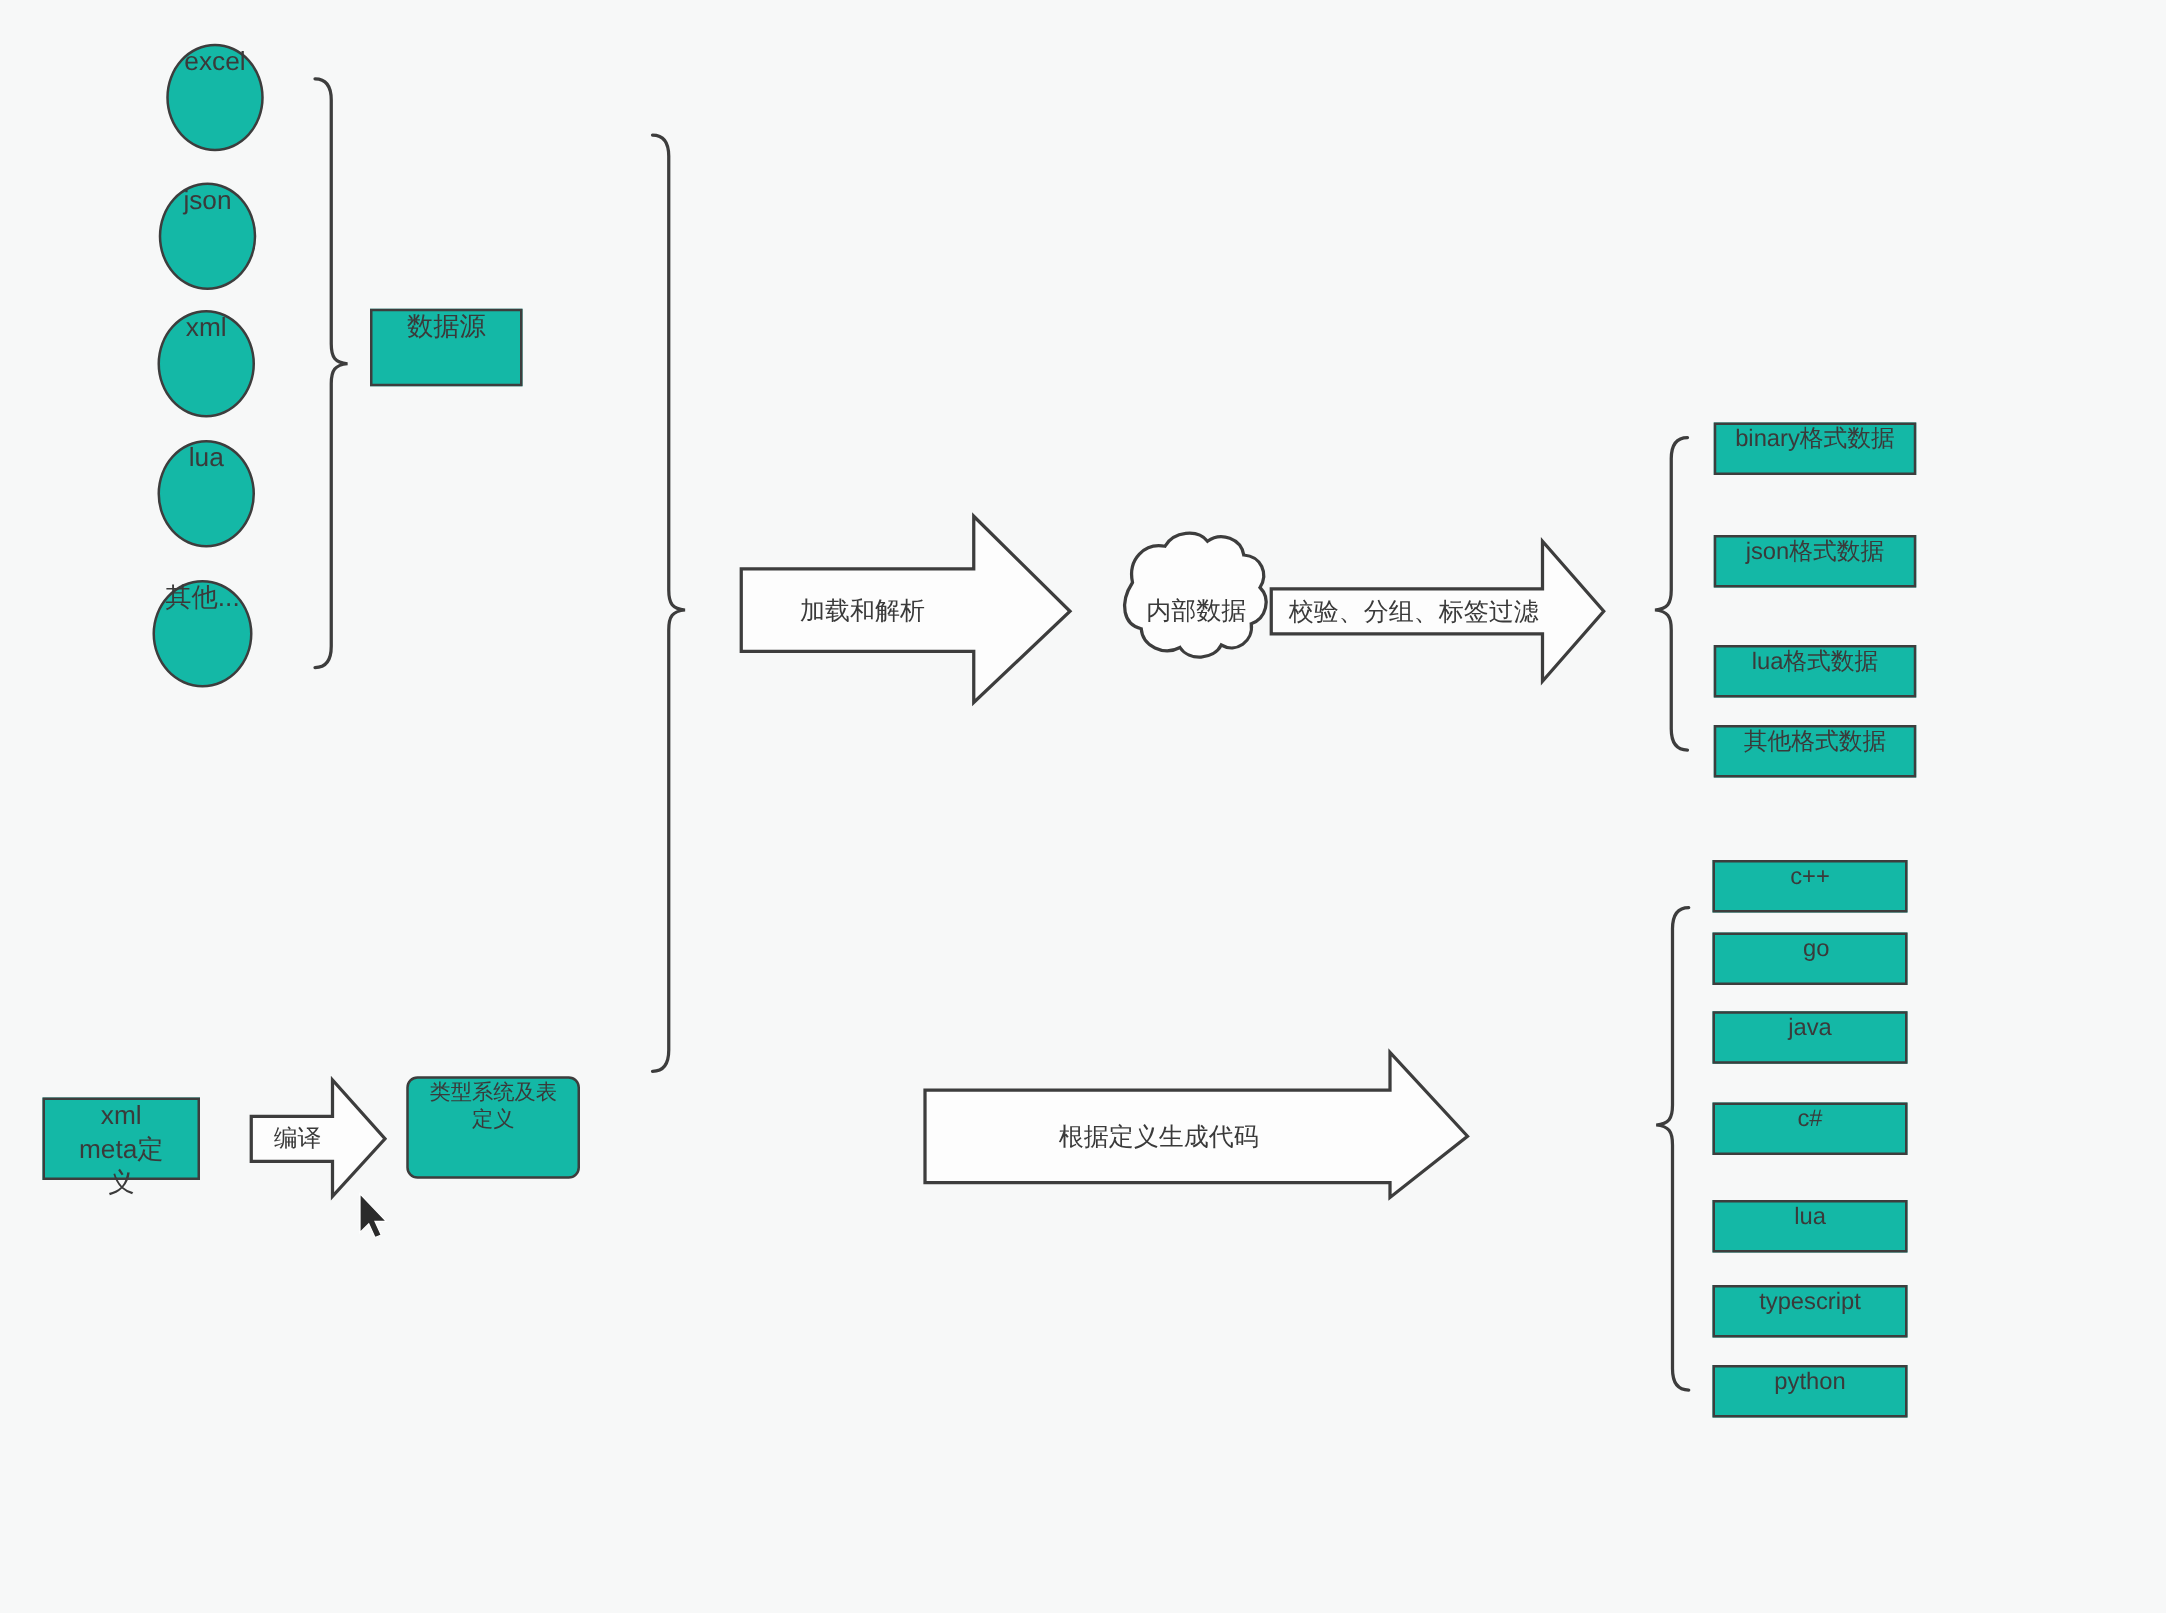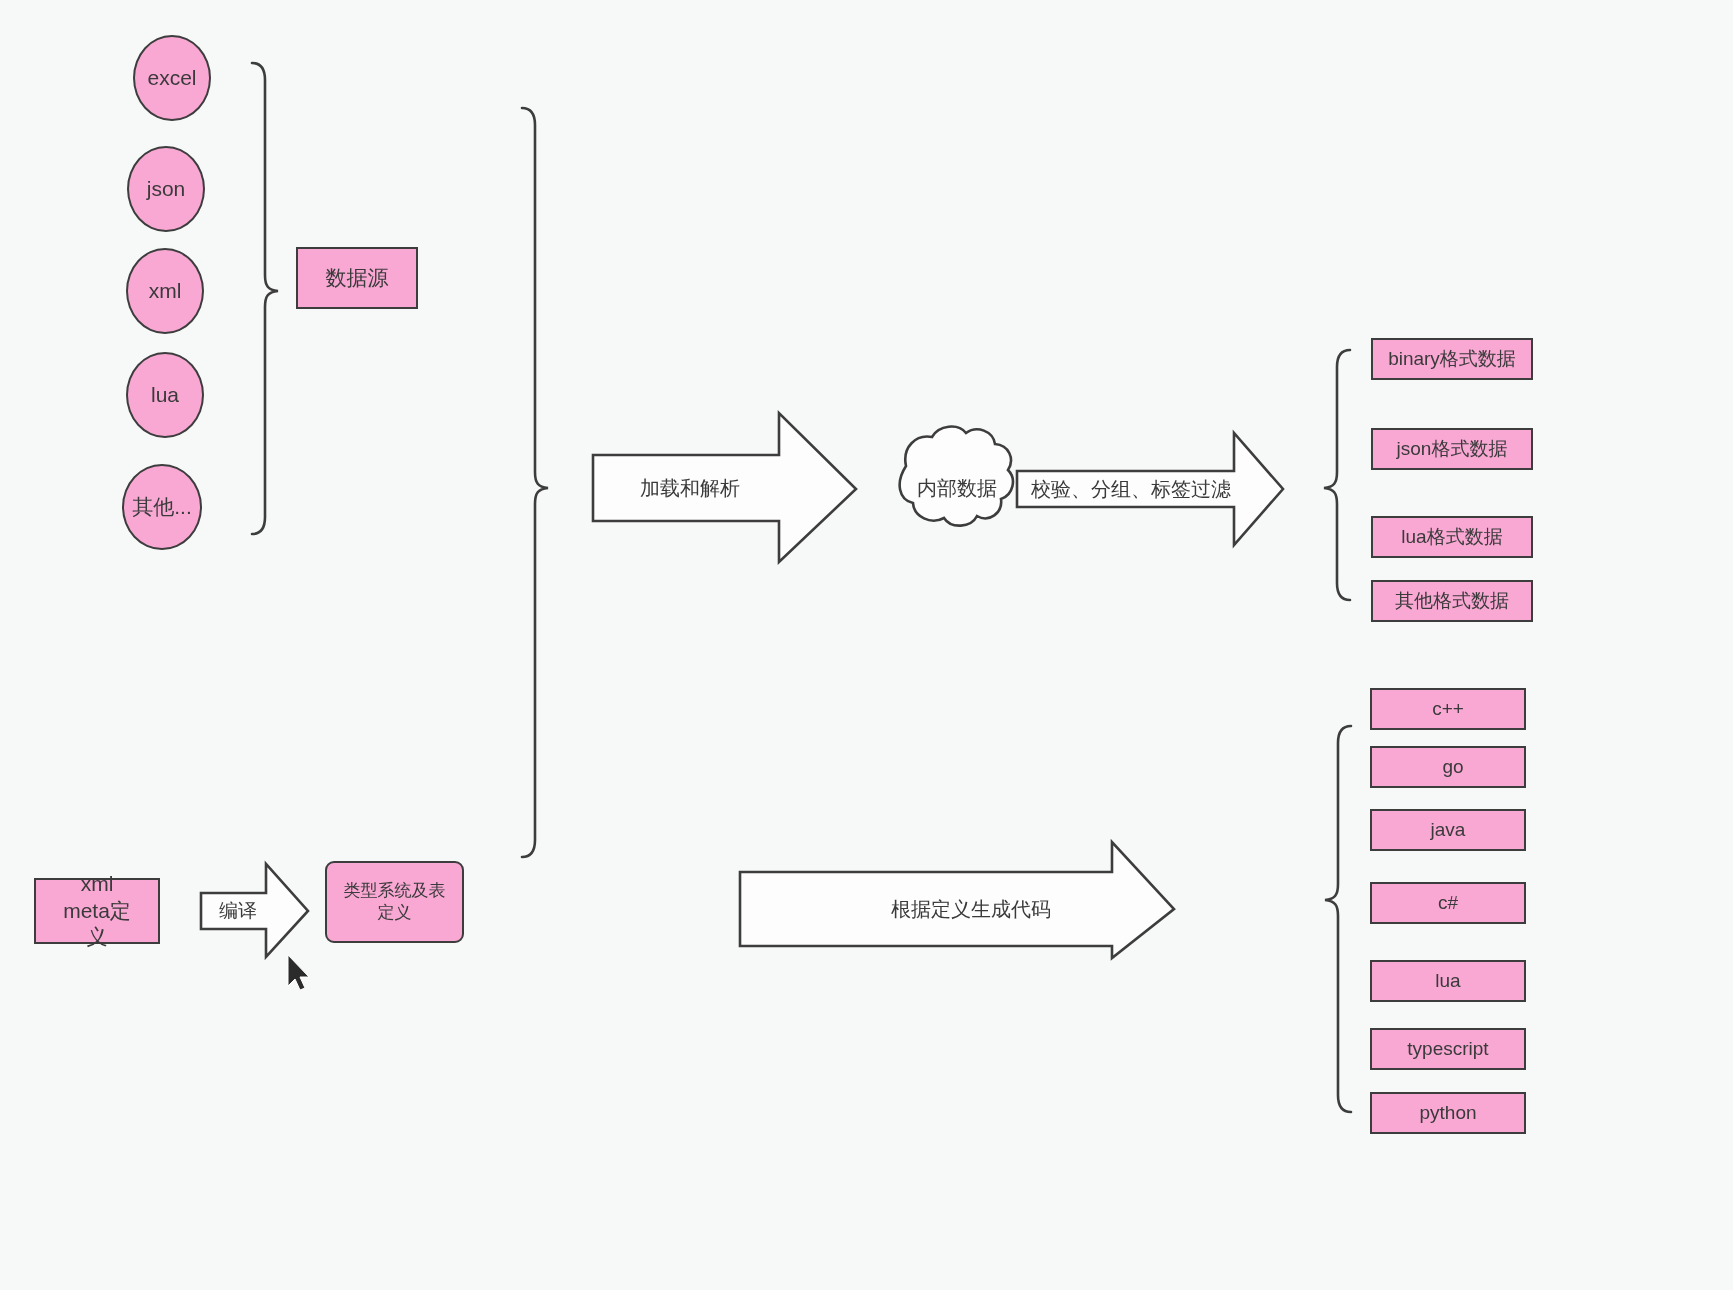--- a/index.html
+++ b/index.html
@@ -18,24 +18,24 @@
   #canvas {
     position: absolute;
     inset: 0;
     width: 1733px;
     height: 1290px;
   }
   .node {
     position: absolute;
     box-sizing: border-box;
     display: flex;
-    align-items: center;
+    align-items: flex-start;
     justify-content: center;
     text-align: center;
-    background: #f9a8d4;
+    background: #14b8a6;
     border: 2.5px solid #3d3d3d;
     color: #3a3a3a;
     line-height: 1.28;
   }
   .ellipse {
     border-radius: 50%;
     font-size: 21px;
   }
   .rect {
     font-size: 21px;
@@ -204,21 +204,21 @@
 </div>
 
 <div class="cloud-label" style="left:893px; top:470px; width:128px; height:36px;">
   <span>内部数据</span>
 </div>
 
 <div class="arrow-label" style="left:1025px; top:471px; width:212px; height:36px;">
   <span>校验、分组、标签过滤</span>
 </div>
 
-<div class="arrow-label" style="left:742px; top:891px; width:370px; height:36px;padding-left:44px;">
+<div class="arrow-label" style="left:742px; top:891px; width:370px; height:36px;">
   <span>根据定义生成代码</span>
 </div>
 
 <div class="node rect small-box" style="left:1371px; top:338px; width:162px; height:42px;">
   <span>binary格式数据</span>
 </div>
 
 <div class="node rect small-box" style="left:1371px; top:428px; width:162px; height:42px;">
   <span>json格式数据</span>
 </div>

